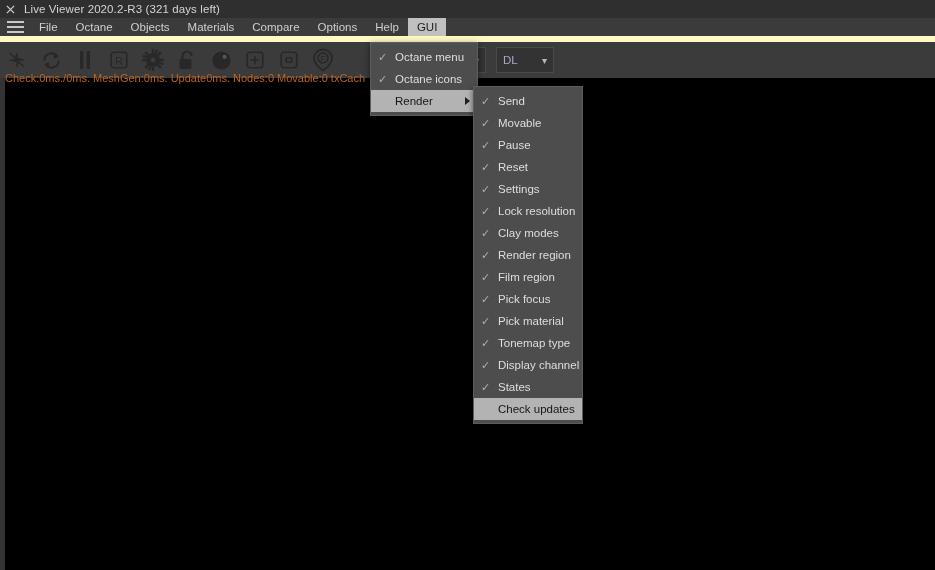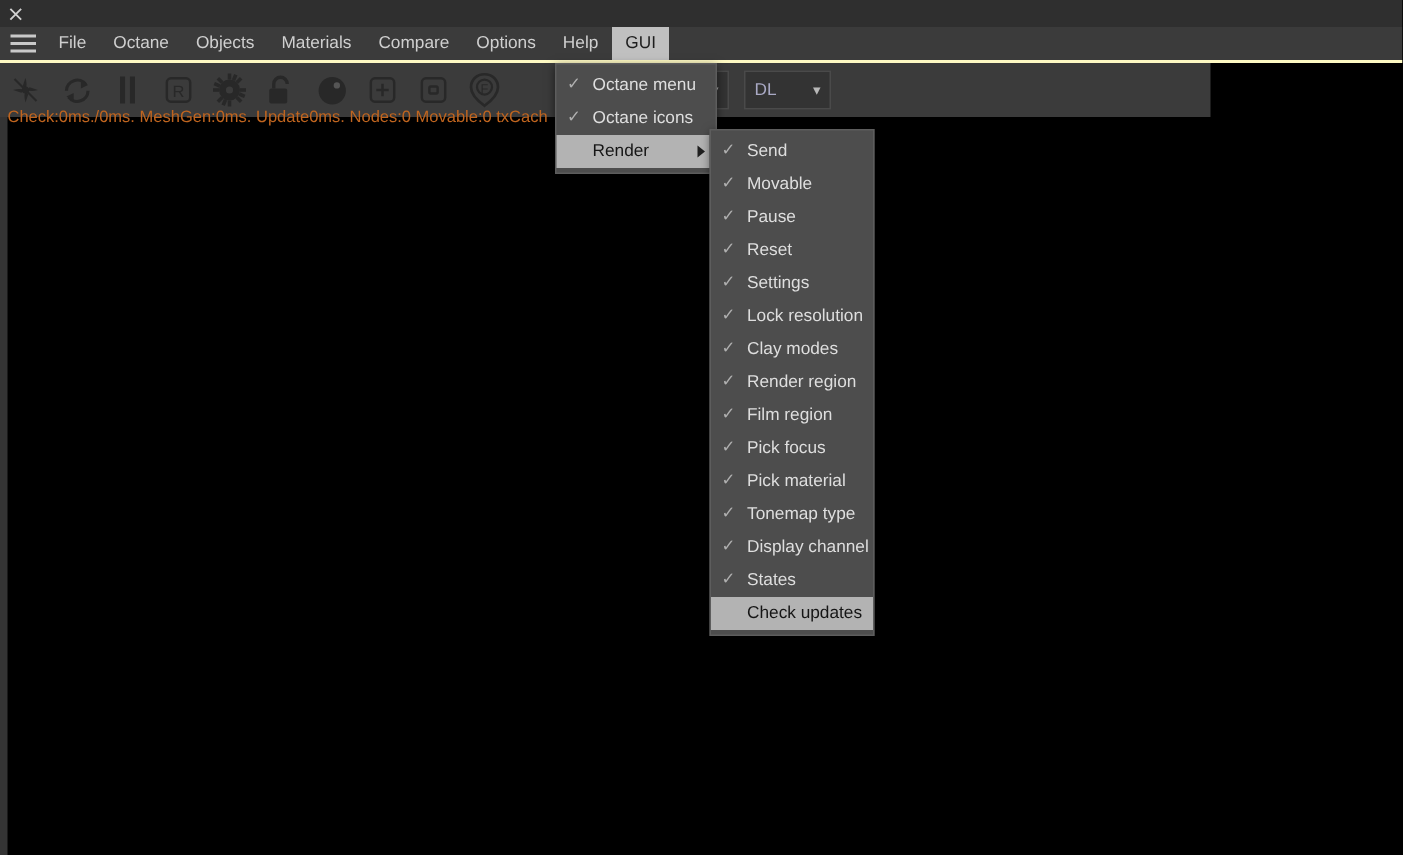--- a/index.html
+++ b/index.html
@@ -32,21 +32,21 @@
     margin-left: 4px; letter-spacing: 0.1px;
     white-space: nowrap;
   }
 
   
   .menubar {
     position: absolute; left: 0; top: 18px;
     width: 935px; height: 24px;
     background: #3b3b3b;
     display: flex; align-items: stretch;
-    border-bottom: 2px solid #fef9c3;
+    border-bottom: 6px solid #fef9c3;
   }
   .hamburger {
     width: 30px; display: flex; flex-direction: column;
     align-items: center; justify-content: center; gap: 3px;
   }
   .hamburger i {
     display: block; width: 17px; height: 2px; background: #c9c9c9;
   }
   .menu-item {
     display: flex; align-items: center;
@@ -54,21 +54,21 @@
     color: #cfcfcf; font-size: 11.5px;
     white-space: nowrap;
   }
   .menu-item.active {
     background: #c0c0c0; color: #1e1e1e;
   }
 
   
   .toolbar {
     position: absolute; left: 0; top: 42px;
-    width: 807px; height: 36px;
+    width: 935px; height: 36px;
     background: #3b3b3b;
     display: flex; align-items: center;
   }
   .tool {
     width: 34px; height: 36px;
     display: flex; align-items: center; justify-content: center;
   }
   .tool svg { display: block; }
   .combo {
     height: 26px;
@@ -149,20 +149,21 @@
 <body>
 
 <div id="app">
 
   <div class="titlebar">
     <div class="close-icon">
       <svg width="9" height="9" viewBox="0 0 10 10">
         <path d="M1 1 L9 9 M9 1 L1 9" stroke="#cfcfcf" stroke-width="1.4" fill="none"></path>
       </svg>
     </div>
+    <div class="title-text">Live Viewer 2020.2-R3 (321 days left)</div>
   </div>
 
   <div class="menubar">
     <div class="hamburger">
       <i></i>
         <i></i>
         <i></i>
     </div>
     <div class="menu-item">File</div>
     <div class="menu-item">Octane</div>

